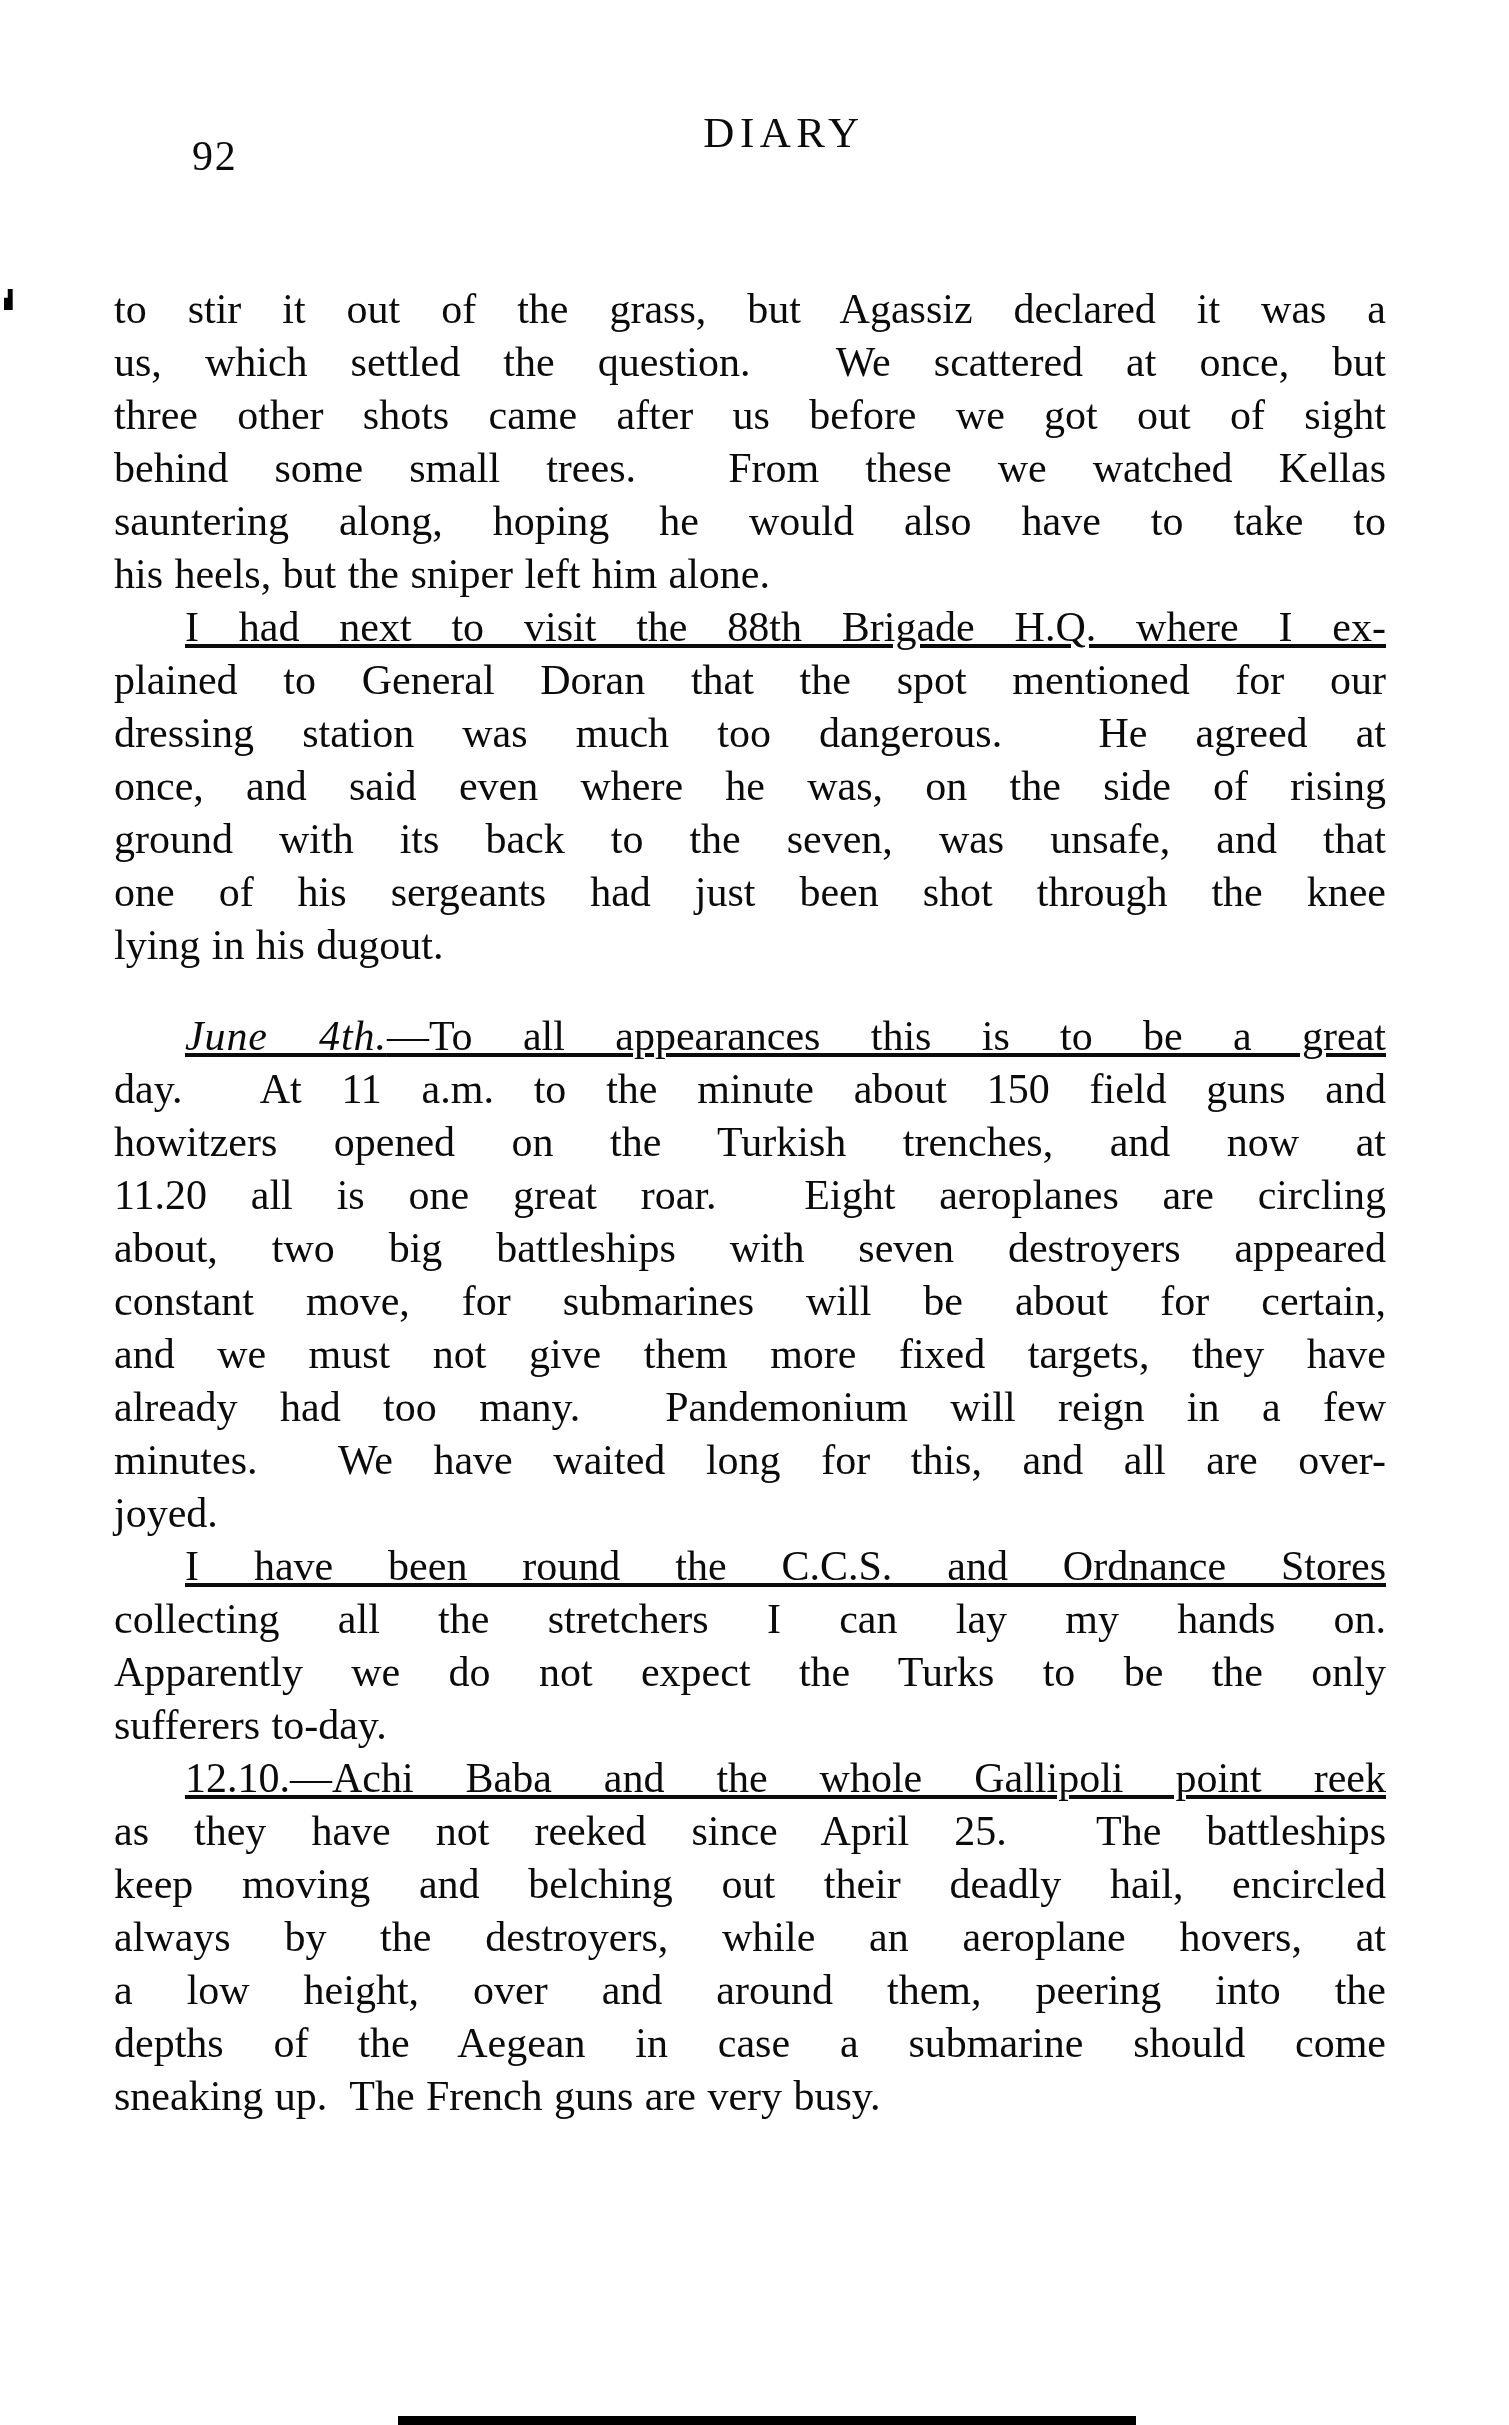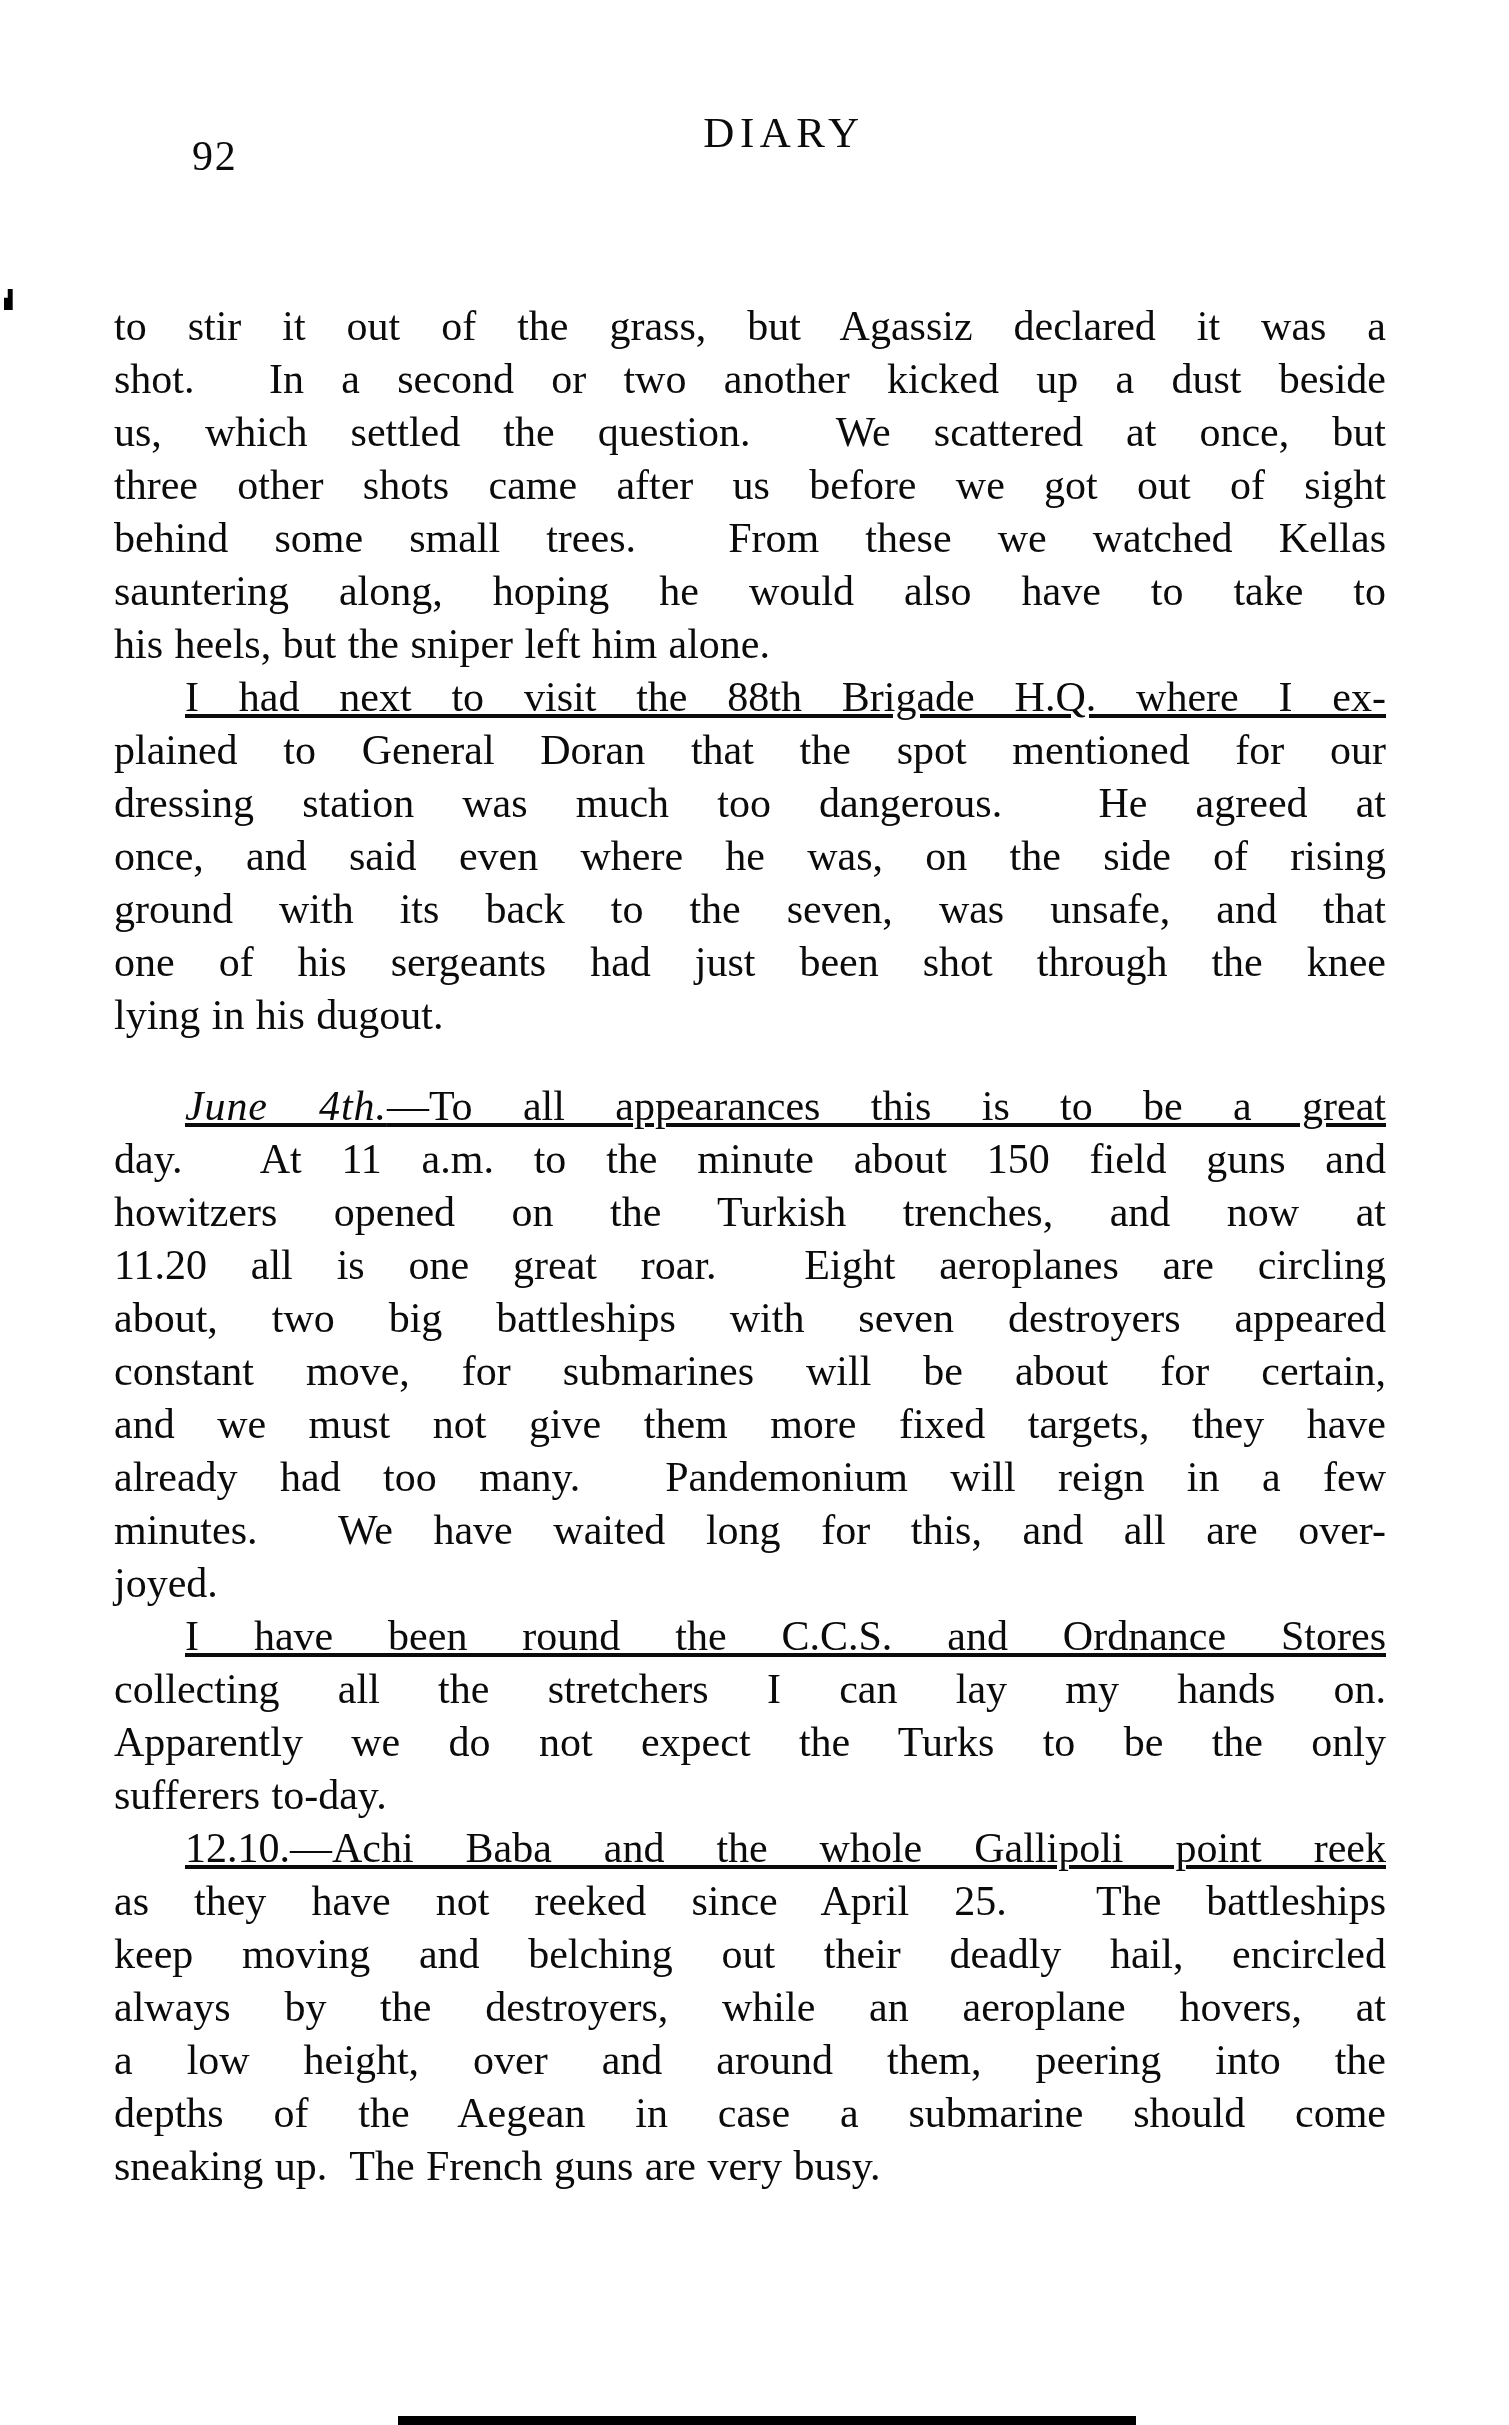--- a/index.html
+++ b/index.html
@@ -30,21 +30,20 @@
     top: 108px;
     transform: translateX(-50%);
     font-size: 43px;
     letter-spacing: 5.5px;
   }
   .text-body {
     position: absolute;
     left: 114px;
     top: 283px;
     width: 1272px;
-    margin-top: 17px;
   }
   .paragraph { margin: 0; padding: 0; }
   .paragraph.gap-before { margin-top: 38px; }
   .line {
     font-size: 42px;
     line-height: 53px;
     height: 53px;
     text-align: justify;
     text-align-last: justify;
     white-space: normal;
@@ -80,21 +79,20 @@
 </head>
 <body>
 
 <div class="page">
   <div class="margin-mark"></div>
   <div class="page-number">92</div>
   <div class="running-header">DIARY</div>
   <div class="text-body">
       <div class="paragraph">
         <div class="line">to stir it out of the grass, but Agassiz declared it was a</div>
-        <div class="line">shot.&nbsp; In a second or two another kicked up a dust beside</div>
         <div class="line">us, which settled the question.&nbsp; We scattered at once, but</div>
         <div class="line">three other shots came after us before we got out of sight</div>
         <div class="line">behind some small trees.&nbsp; From these we watched Kellas</div>
         <div class="line">sauntering along, hoping he would also have to take to</div>
         <div class="line last">his heels, but the sniper left him alone.</div>
       </div>
       <div class="paragraph">
         <div class="line indent">I had next to visit the 88th Brigade H.Q. where I ex-</div>
         <div class="line">plained to General Doran that the spot mentioned for our</div>
         <div class="line">dressing station was much too dangerous.&nbsp; He agreed at</div>

